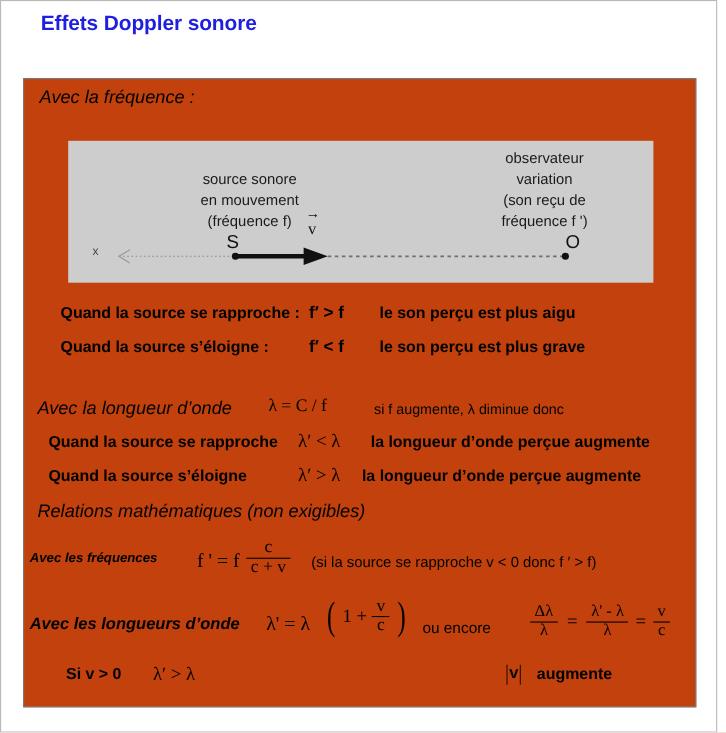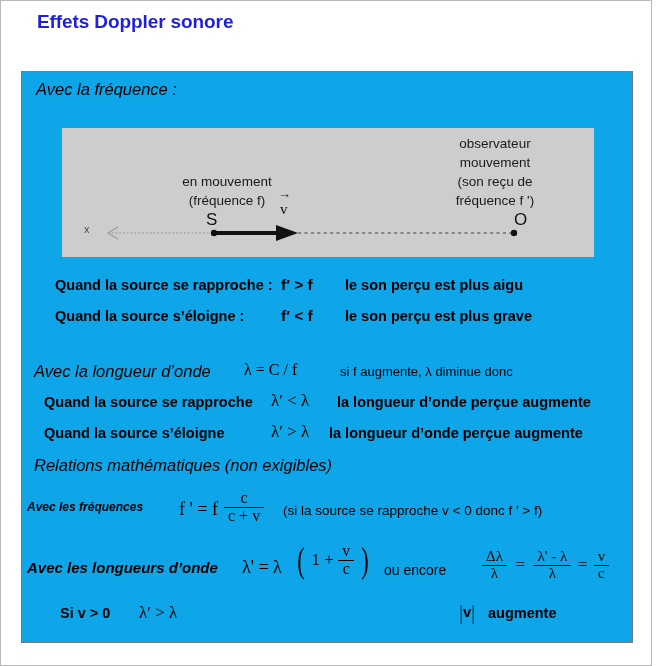--- a/index.html
+++ b/index.html
@@ -36,21 +36,21 @@
   }
   
   #panel {
     position: absolute;
     left: 20px;
     top: 70px;
     width: 612px;
     height: 572px;
     box-sizing: border-box;
     border: 1px solid #7a7a7a;
-    background: #0ea5e9;
+    background: #c2410c;
   }
   
   .abs { position: absolute; white-space: nowrap; }
   .ital { font-style: italic; font-size: 16.5px; }
   .bold { font-weight: bold; font-size: 14.5px; }
   .reg  { font-size: 14px; }
   .serif { font-family: "Liberation Serif", serif; }
 
   
   #figure {
@@ -123,25 +123,26 @@
 <div id="page">
 
   <div id="title">Effets Doppler sonore</div>
 
   <div id="panel">
 
     <div class="abs ital" style="left:14px; top:8px;">Avec la fréquence :</div>
 
     <div id="figure">
 
+      <div class="ftext" style="left:60px; top:27px; width:210px;">source sonore</div>
       <div class="ftext" style="left:60px; top:46px; width:210px;">en mouvement</div>
       <div class="ftext" style="left:60px; top:65px; width:210px;">(fréquence f)</div>
 
       <div class="ftext" style="left:348px; top:8px; width:170px;">observateur</div>
-      <div class="ftext" style="left:348px; top:27px; width:170px;">mouvement</div>
+      <div class="ftext" style="left:348px; top:27px; width:170px;">variation</div>
       <div class="ftext" style="left:348px; top:46px; width:170px;">(son reçu de</div>
       <div class="ftext" style="left:348px; top:65px; width:170px;">fréquence f ')</div>
 
       <div class="xlabel" style="left:22px; top:95px;">x</div>
 
       <div class="letter" style="left:144px; top:82px;">S</div>
 
       <div class="letter" style="left:452px; top:82px;">O</div>
 
       <div class="vlabel" style="left:216px; top:62px; font-size:13px; line-height:7px;">→</div>

